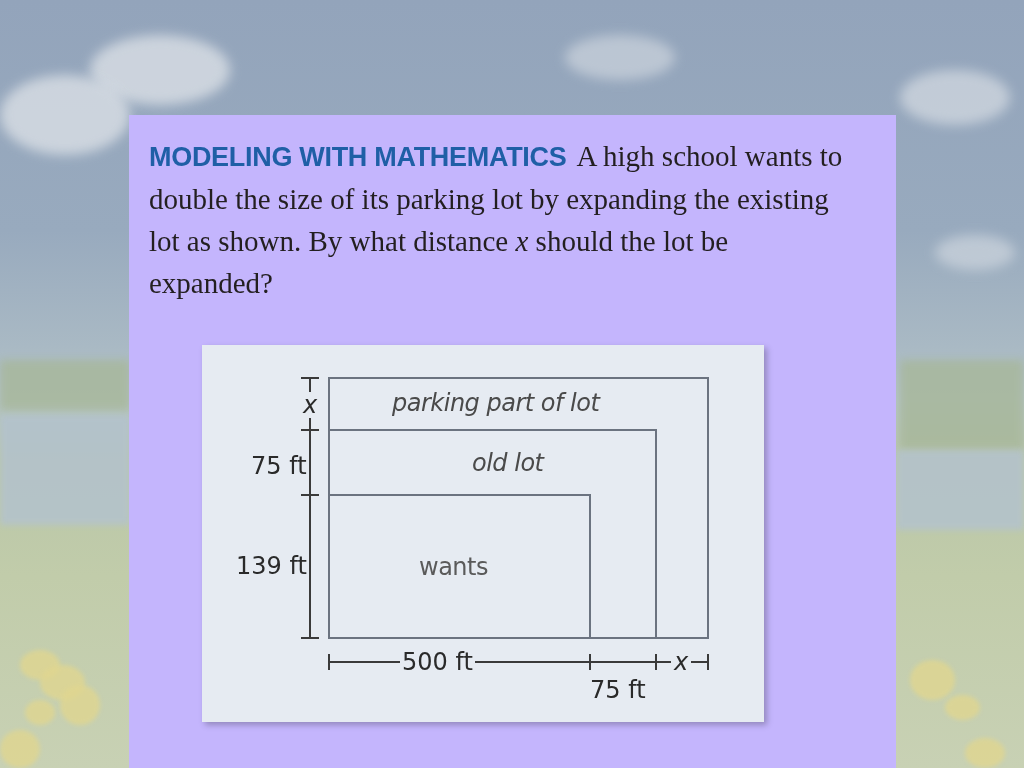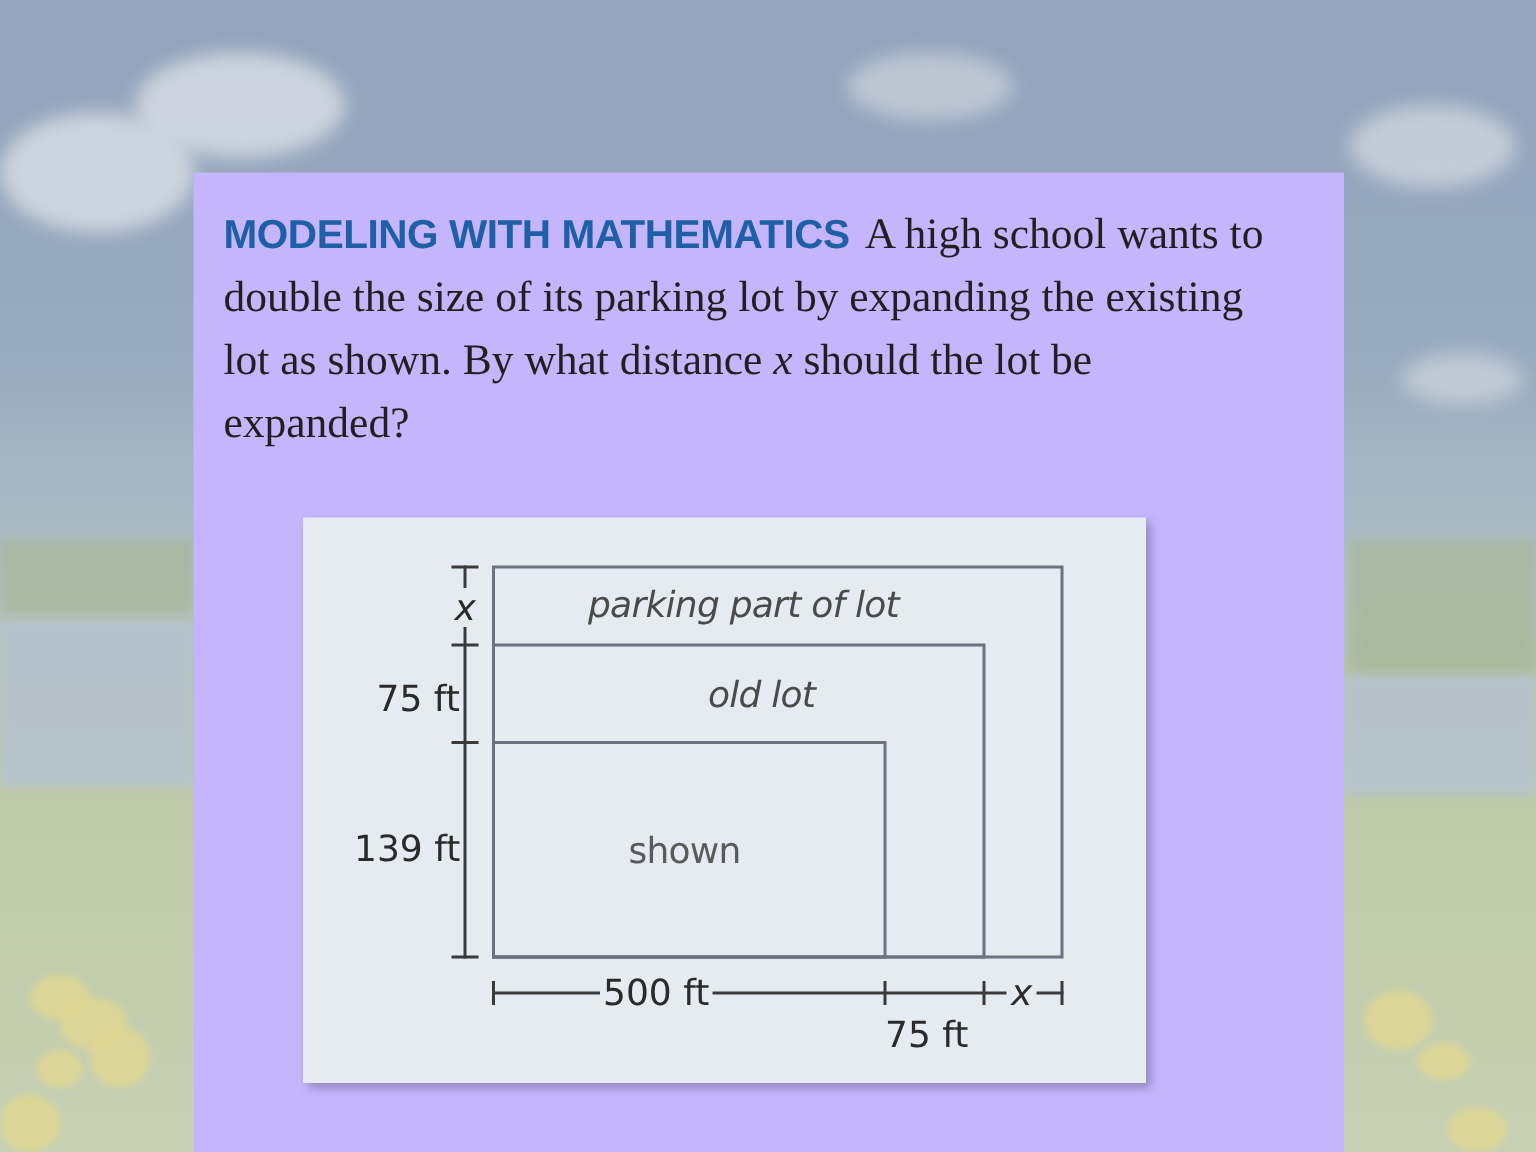--- a/index.html
+++ b/index.html
@@ -77,21 +77,21 @@
   </div>
 
   <div class="diagram-panel">
 
     <div class="rect" style="left:126px;top:32px;width:381px;height:262px;"></div>
     <div class="rect" style="left:126px;top:84px;width:329px;height:210px;"></div>
     <div class="rect" style="left:126px;top:149px;width:263px;height:145px;"></div>
 
     <div class="label-hand" style="left:190px;top:44px;">parking part of lot</div>
     <div class="label-hand" style="left:250px;top:104px;margin-left:20px;">old lot</div>
-    <div class="label-hand label-school" style="left:217px;top:208px;">shown</div>
+    <div class="label-hand label-school" style="left:217px;top:208px;">wants</div>
 
     <div class="line" style="left:107px;top:32px;width:2px;height:262px;"></div>
     <div class="line" style="left:99px;top:32px;width:18px;height:2px;"></div>
     <div class="line" style="left:99px;top:84px;width:18px;height:2px;"></div>
     <div class="line" style="left:99px;top:149px;width:18px;height:2px;"></div>
     <div class="line" style="left:99px;top:292px;width:18px;height:2px;"></div>
     <div class="dim var" style="left:100px;top:47px;">x</div>
     <div class="dim" style="left:48px;top:108px;">75 ft</div>
     <div class="dim" style="left:33px;top:208px;">139 ft</div>
 

